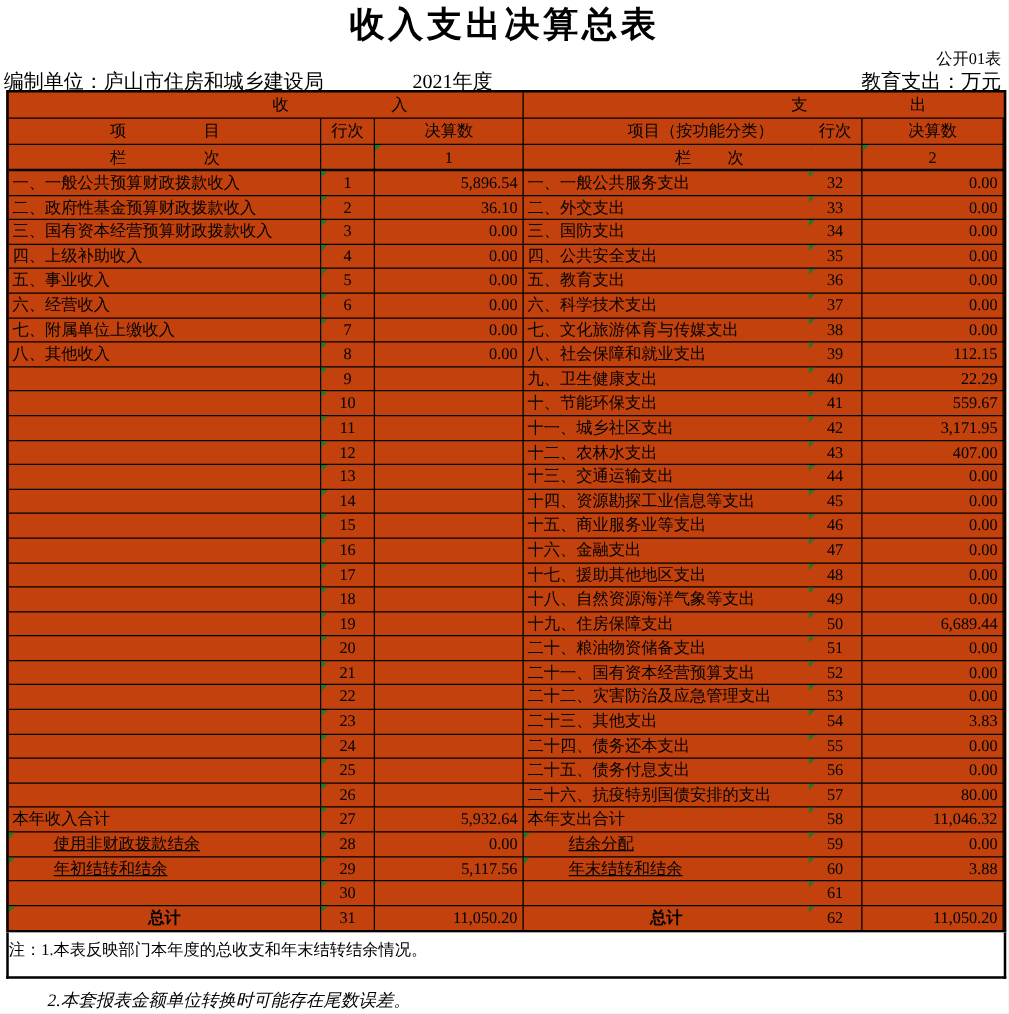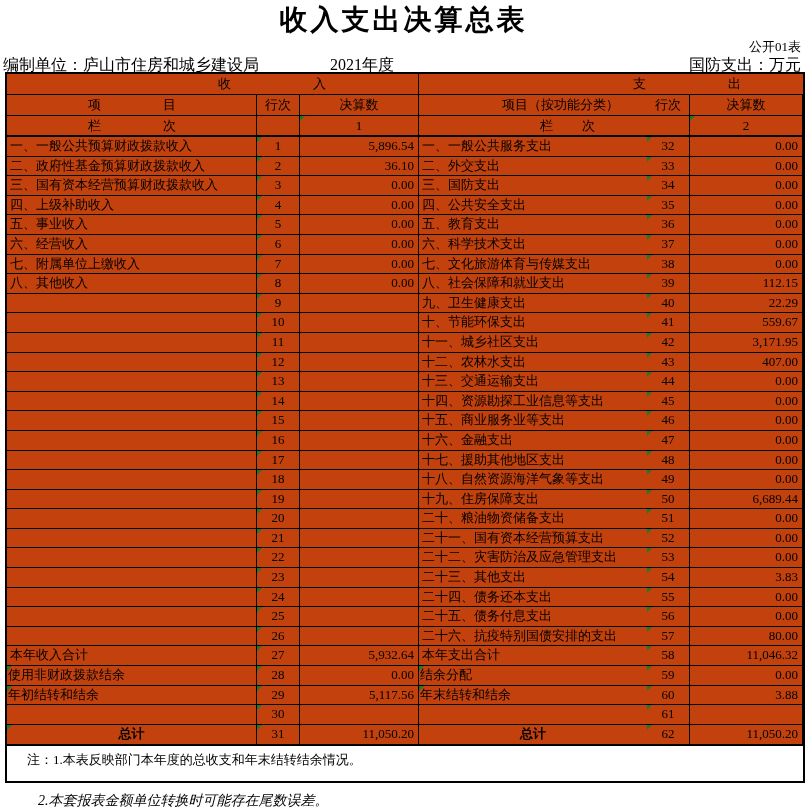--- a/index.html
+++ b/index.html
@@ -27,40 +27,40 @@
   .span3a{grid-column:1/4;}
   .span3b{grid-column:4/7;border-right:none;}
   .inlbl{text-align:left;padding-left:211px;letter-spacing:82px;}
   .outlbl{text-align:center;padding-left:214px;letter-spacing:82px;}
   .itemhdr{text-align:left;padding-left:81px;letter-spacing:62px;}
   .funchdr{text-align:left;padding-left:83px;}
   .lanci-r{text-align:left;padding-left:121px;letter-spacing:29px;}
   .item{text-align:left;padding-left:3px;}
   .num{text-align:right;padding-right:4px;}
   .line{text-align:center;}
-  .ind{padding-left:1px;}
+  .ind{padding-left:36px;text-decoration:underline;}
   .cen{text-align:center;padding-left:0;font-weight:bold;}
   .tri::before{content:"";position:absolute;left:0;top:0;width:0;height:0;
                border-top:5px solid #1a7a2e;border-right:5px solid transparent;}
   .grid .c:nth-last-child(-n+6){border-bottom:none;}
 
   .notebox{position:absolute;left:5px;top:746px;width:800px;height:37px;
            box-sizing:border-box;border:2px solid #000;border-top:none;
-           font-size:13px;padding:5px 0 0 20px;background:#fff;}
+           font-size:13px;padding:5px 0 0 0;background:#fff;}
   .note2{position:absolute;left:38px;top:792px;font-size:14px;font-style:italic;}
 </style>
 </head>
 <body>
 
 <div class="title">收入支出决算总表</div>
 <div class="docno">公开01表</div>
 <div class="meta">
   <span class="unit">编制单位：庐山市住房和城乡建设局</span>
   <span class="year">2021年度</span>
-  <span class="amt">国防支出：万元</span>
+  <span class="amt">教育支出：万元</span>
 </div>
 
 <div class="grid" id="grid">
   <div class="c hc span3a inlbl">收入</div>
   <div class="c hc span3b outlbl">支出</div>
 
   <div class="c hc itemhdr">项目</div>
   <div class="c hc">行次</div>
   <div class="c hc">决算数</div>
   <div class="c hc funchdr">项目（按功能分类）</div>

